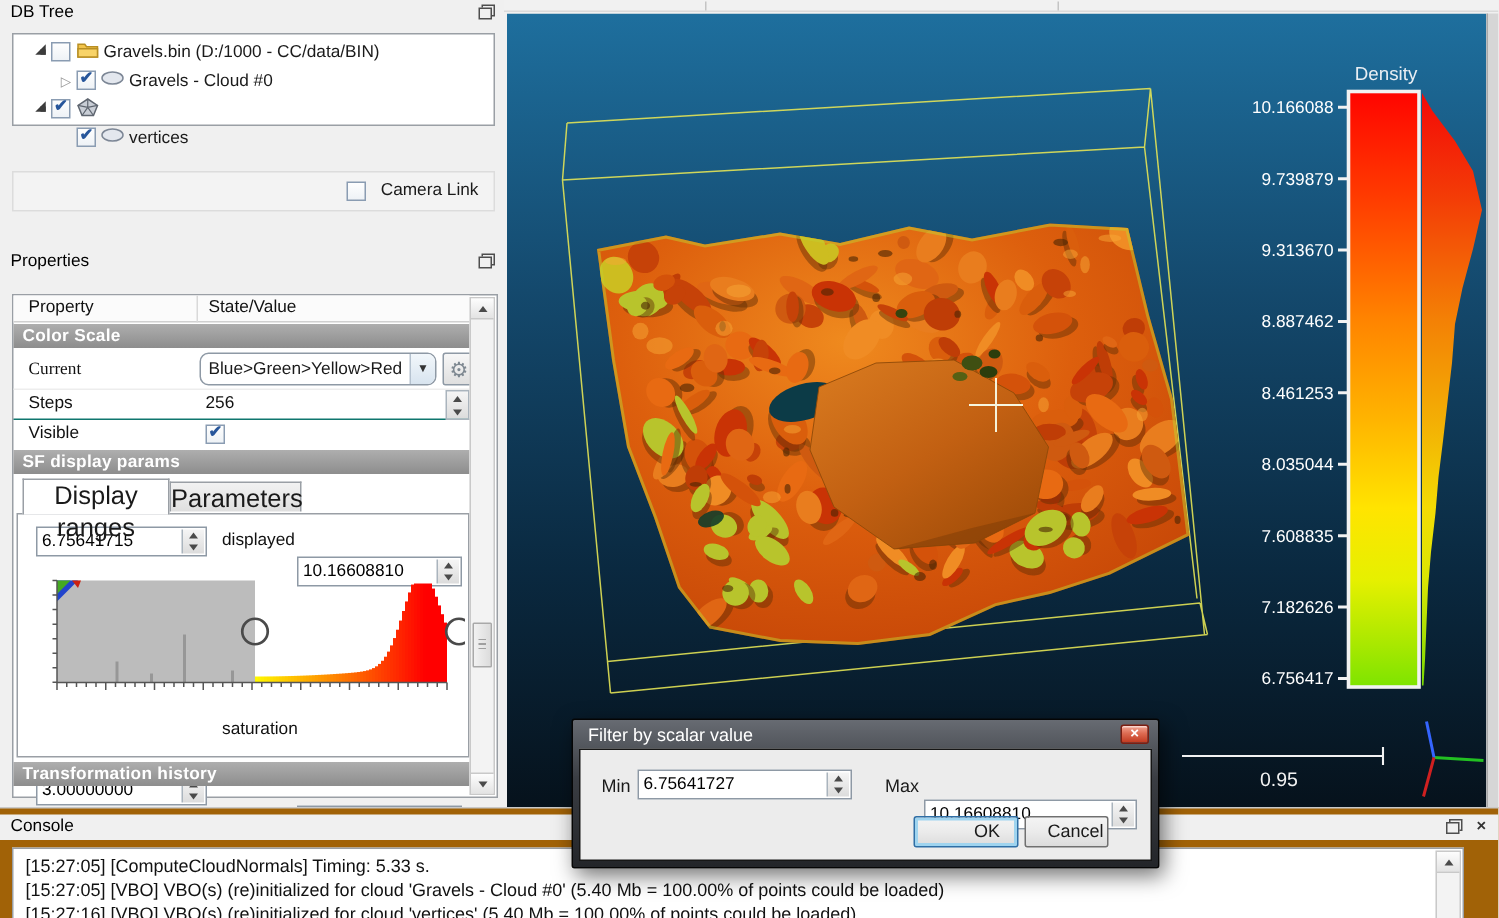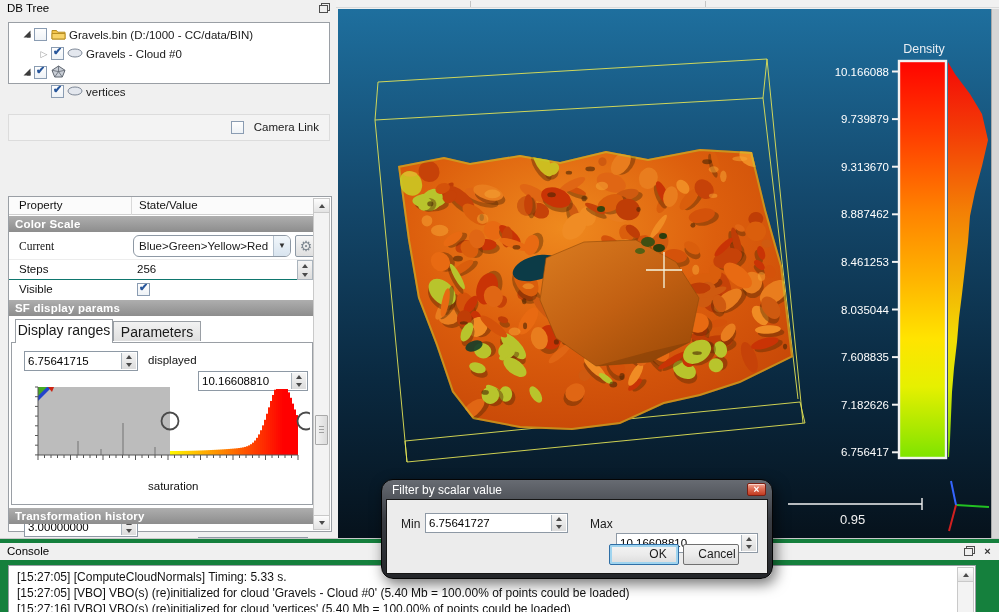--- a/index.html
+++ b/index.html
@@ -43,39 +43,39 @@
   .btn-sq { border:1px solid #8e99a5; background:linear-gradient(#f7f7f7,#dfdfdf); border-radius:2px;
     text-align:center; color:#7e8891; }
   .spin { position:absolute; right:1px; top:1px; bottom:1px; width:15px; border-left:1px solid #aab4bd;
     background:linear-gradient(#f5f5f5,#dcdcdc); display:flex; flex-direction:column; }
   .spin span { flex:1; display:flex; align-items:center; justify-content:center; }
   .tri-u { width:0; height:0; border-left:3px solid transparent; border-right:3px solid transparent; border-bottom:4px solid #4a4a4a; }
   .tri-d { width:0; height:0; border-left:3px solid transparent; border-right:3px solid transparent; border-top:4px solid #4a4a4a; }
   .num-in { position:relative; height:20px; border:1px solid #8e99a5; background:#fff; }
   .num-in input { position:absolute; left:3px; top:1px; width:calc(100% - 22px); height:16px; border:none; outline:none;
     font-family:"Liberation Sans",sans-serif; font-size:11.5px; background:transparent; }
-  .tab { position:absolute; top:0; height:22px; line-height:21px; text-align:center; font-size:14px;
+  .tab { position:absolute; top:0; height:22px; line-height:21px; text-align:center; font-size:17px;
     border:1px solid #9a9fa5; border-bottom:none; background:linear-gradient(#f2f2f2,#dfdfdf); }
   .tab.active { background:#fff; height:24px; z-index:2; font-weight:normal; }
 
   
   .sb-v { background:#f3f3f3; border:1px solid #c9c9c9; }
   .sb-btn { position:absolute; left:0; right:0; height:14px; background:linear-gradient(#fdfdfd,#e3e3e3);
     border-bottom:1px solid #c9c9c9; display:flex; align-items:center; justify-content:center; }
   .sb-thumb { position:absolute; left:1px; right:1px; background:linear-gradient(90deg,#f2f2f2,#dcdcdc);
     border:1px solid #a9a9a9; border-radius:1px; }
   .grip { position:absolute; left:3px; right:3px; top:50%; height:7px; margin-top:-4px;
     background:repeating-linear-gradient(#9f9f9f 0 1px, transparent 1px 3px); }
 
   
   .con-line { height:16px; line-height:16px; white-space:nowrap; font-size:12px; color:#111; }
 
   
   #dialog { z-index:50; background:linear-gradient(#676b72,#3a3d43 40%,#232529); border:1px solid #050505;
-    border-radius:12px; box-shadow:3px 5px 14px rgba(0,0,0,.55); }
+    border-radius:2px; box-shadow:3px 5px 14px rgba(0,0,0,.55); }
   #dlg-title { position:absolute; left:10px; top:3px; color:#fff; font-size:12px; }
   #dlg-close { position:absolute; right:6px; top:3px; width:19px; height:13px; border:1px solid #7c1f12; border-radius:2px;
     background:linear-gradient(#f2a593,#dd6b52 45%,#c13a20); color:#fff; font-size:10px; line-height:11px;
     text-align:center; font-weight:bold; box-shadow:inset 0 1px rgba(255,255,255,.55); }
   #dlg-body { position:absolute; left:4px; right:4px; top:19px; bottom:4px; background:#ececec; border:1px solid #161616; }
   .dlg-btn { position:absolute; top:44px; height:21px; border:1px solid #707070; border-radius:2px;
     background:linear-gradient(#f4f4f4,#ebebeb 50%,#dcdcdc); font-size:12px; text-align:center; line-height:19px; }
   .dlg-btn.default { border-color:#2f6fa6; box-shadow:inset 0 0 0 2px #9fd4ef;padding-left:28px; }
 
   svg text { font-family:"Liberation Sans", sans-serif; }
@@ -145,20 +145,26 @@
         <span class="row-label">vertices</span>
       </div>
     </div>
     <div class="abs" style="left:8px;top:114px;width:322px;height:27px;background:#f3f3f3;border:1px solid #dcdcdc;">
       <span class="cb" style="position:absolute;right:85px;top:6px;"></span>
       <span style="position:absolute;right:10px;top:6px;font-size:11.5px;">Camera Link</span>
     </div>
   </div>
 
   <div class="abs" style="left:0;top:166px;width:336px;height:372px;">
+    <div class="panel-title">
+      <span>Properties</span>
+      <span class="title-icons">
+          <span class="float-ic"></span>
+        </span>
+    </div>
     <div class="white-box abs" style="left:8px;top:30px;width:324px;height:336px;">
 
       <div class="abs" style="left:0;top:0;width:304px;height:18px;background:#fbfbfb;border-bottom:1px solid #d0d0d0;">
         <span class="abs prow-label" style="left:10px;top:2px;">Property</span>
         <span class="abs" style="left:122px;top:0;width:1px;height:18px;background:#d9d9d9;"></span>
         <span class="abs prow-label" style="left:130px;top:2px;">State/Value</span>
       </div>
 
       <div class="abs sec-bar" style="left:0;top:19px;width:304px;height:16px;">Color Scale</div>
 
@@ -787,21 +793,21 @@
 
     <g stroke-width="2" fill="none">
       <path d="M956,505 L989,507" stroke="#22c022"></path>
       <path d="M956,505 L951,481" stroke="#3565ff"></path>
       <path d="M956,505 L949,531" stroke="#d02020"></path>
     </g>
   </svg>
 
   <div class="abs" style="left:991px;top:9px;width:8px;height:529px;background:#d6d6d6;border-left:1px solid #a8a8a8;"></div>
 
-  <div class="abs" style="left:0;top:538px;width:999px;height:74px;background:#15803d;border-top:1px solid #c9c9c9;">
+  <div class="abs" style="left:0;top:538px;width:999px;height:74px;background:#a16207;border-top:1px solid #c9c9c9;">
     <div class="panel-title" style="margin-top:4px;">
       <span>Console</span>
       <span class="title-icons">
         <span class="float-ic"></span>
         <span class="close-ic">×</span>
       </span>
     </div>
     <div class="white-box abs" style="left:8px;top:26px;width:968px;height:60px;overflow:hidden;">
       <div style="padding:3px 0 0 8px;">
         <div class="con-line">[15:27:05] [ComputeCloudNormals] Timing: 5.33 s.</div>

